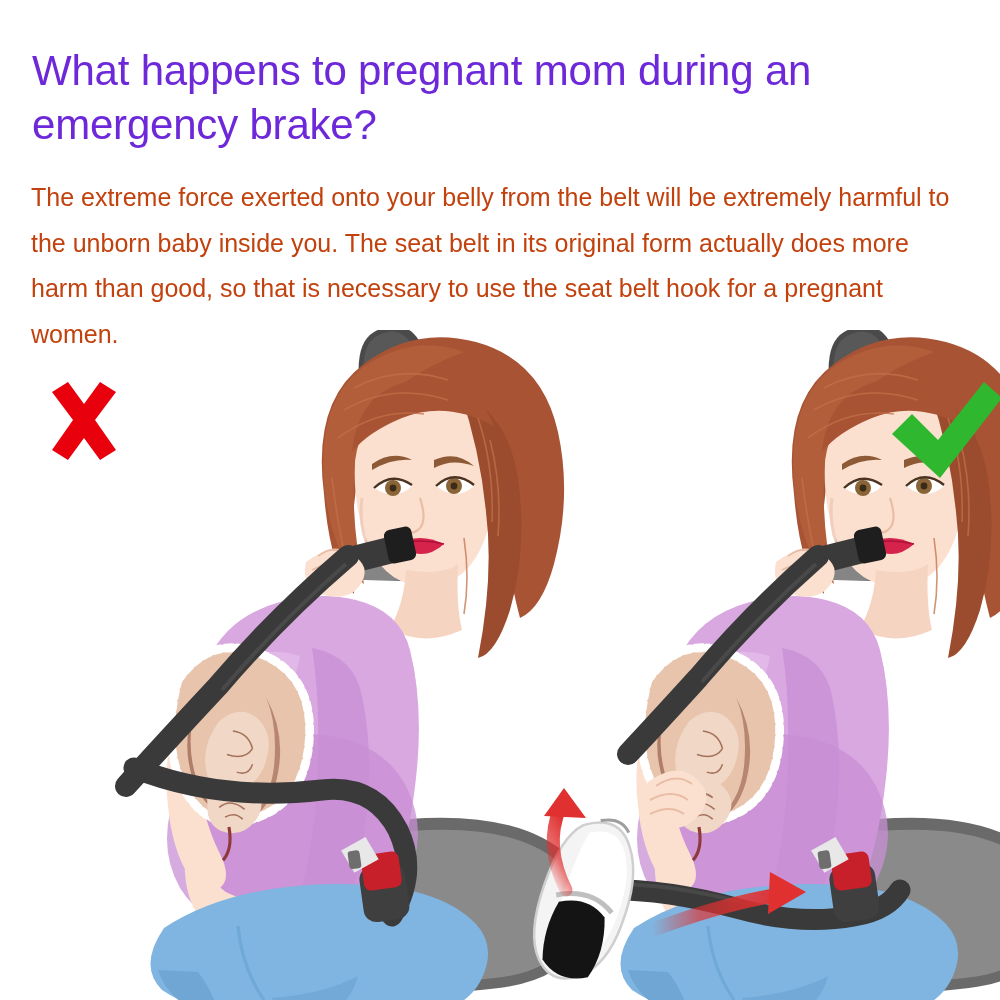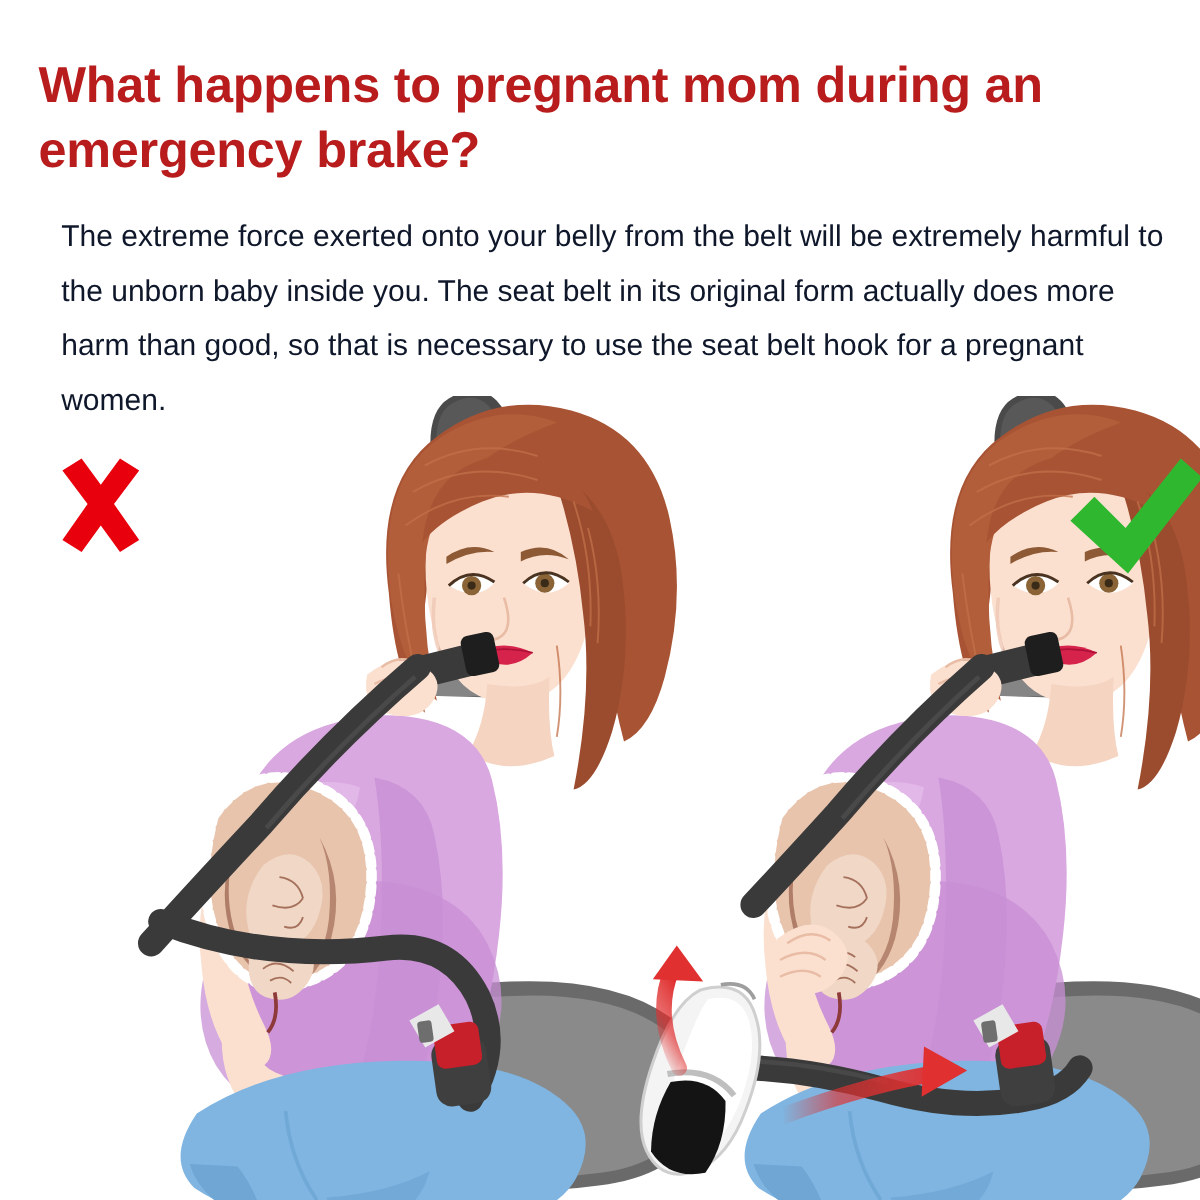--- a/index.html
+++ b/index.html
@@ -1,25 +1,25 @@
 <!DOCTYPE html>
 <html><head>
 <meta charset="utf-8">
 <style>
   html,body{margin:0;padding:0;background:#ffffff;}
   body{width:1000px;height:1000px;overflow:hidden;font-family:"Liberation Sans",sans-serif;}
   .page{position:relative;width:1000px;height:1000px;background:#fff;}
   .heading{
     position:absolute;left:32px;top:16px;width:930px;
-    color:#b91c1c;font-size:42px;font-weight:bold;line-height:1.28;
+    color:#6d28d9;font-size:42px;font-weight:normal;line-height:1.28;
     letter-spacing:-0.2px;
   }
   .body-copy{
     position:absolute;left:31px;top:150px;width:940px;
-    color:#0f172a;font-size:25px;line-height:1.82;font-weight:normal;margin-left:20px;
+    color:#c2410c;font-size:25px;line-height:1.82;font-weight:normal;
   }
   .art{position:absolute;left:0;top:330px;width:1000px;height:670px;}
   .art svg{display:block;width:1000px;height:670px;}
 </style>
 </head>
 <body>
 
 <div class="page">
 
   <h1 class="heading">What happens to pregnant mom during an emergency brake?</h1>

